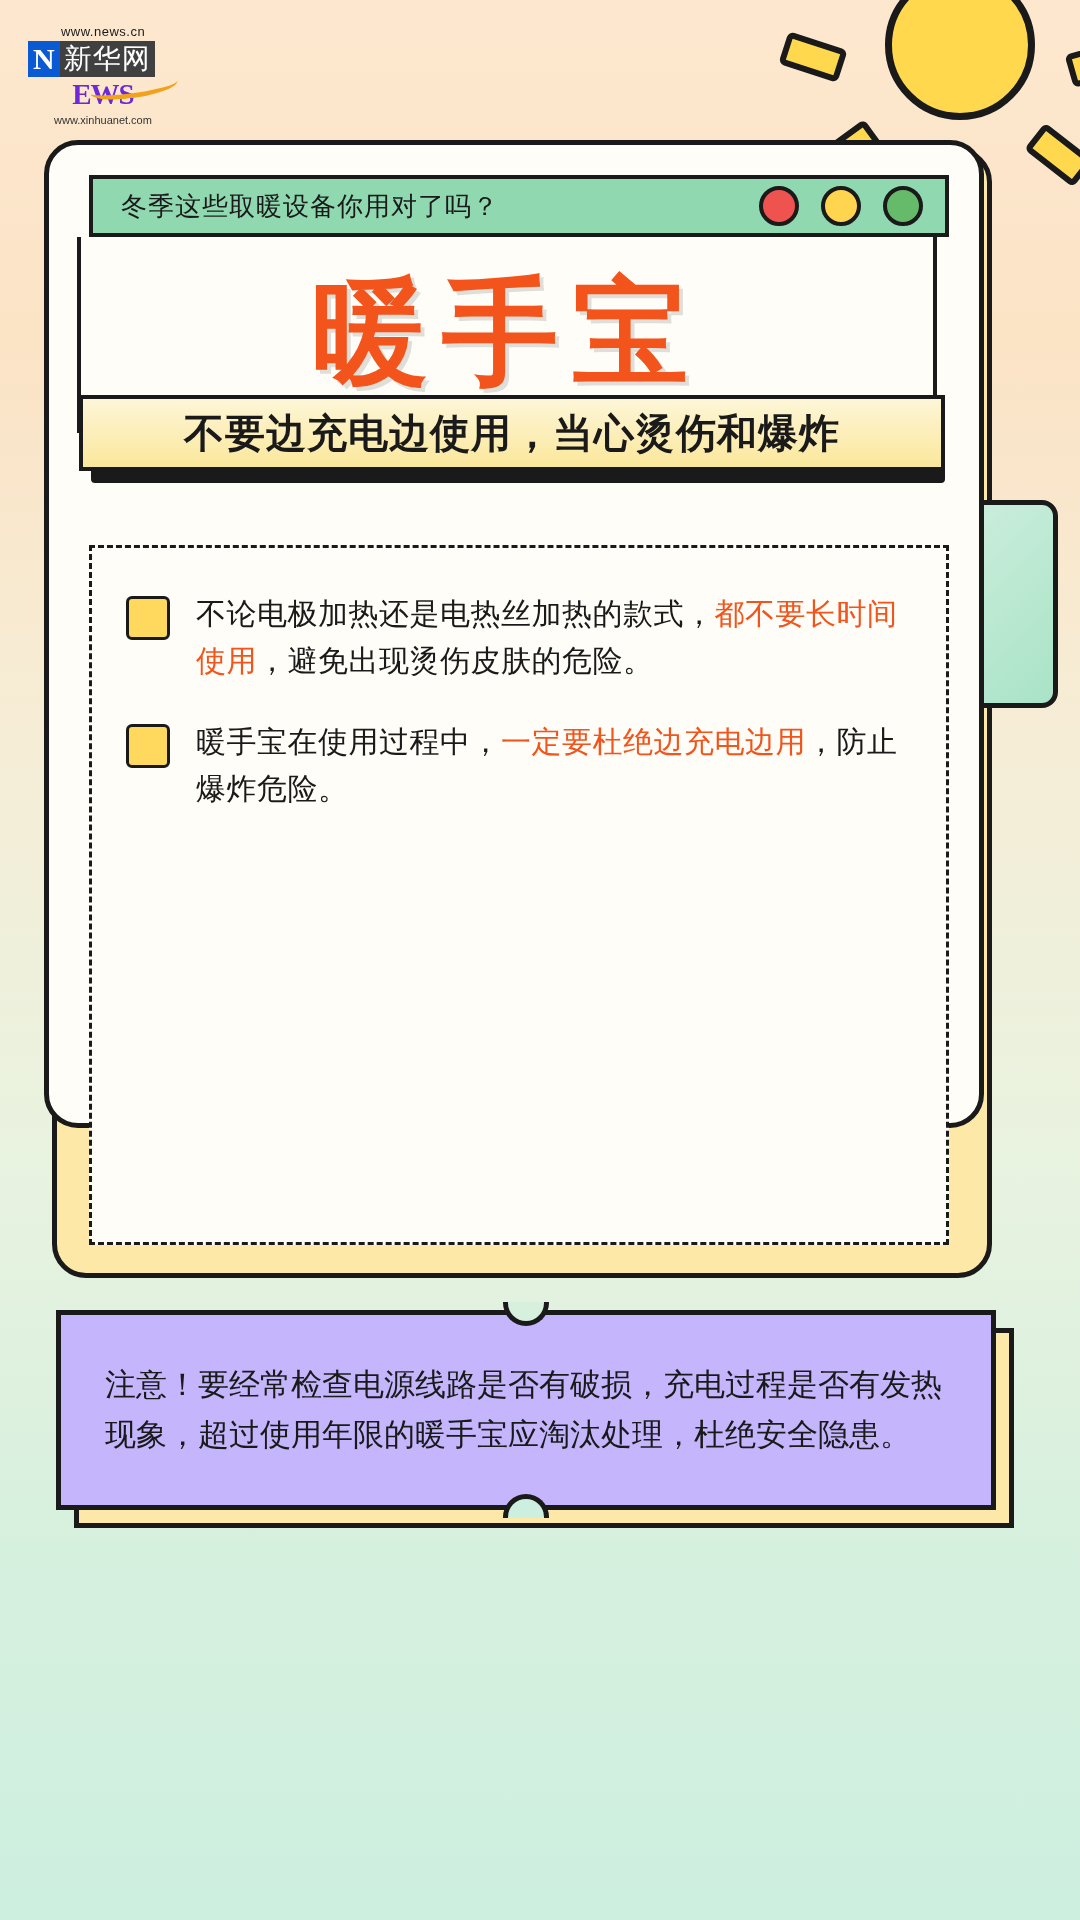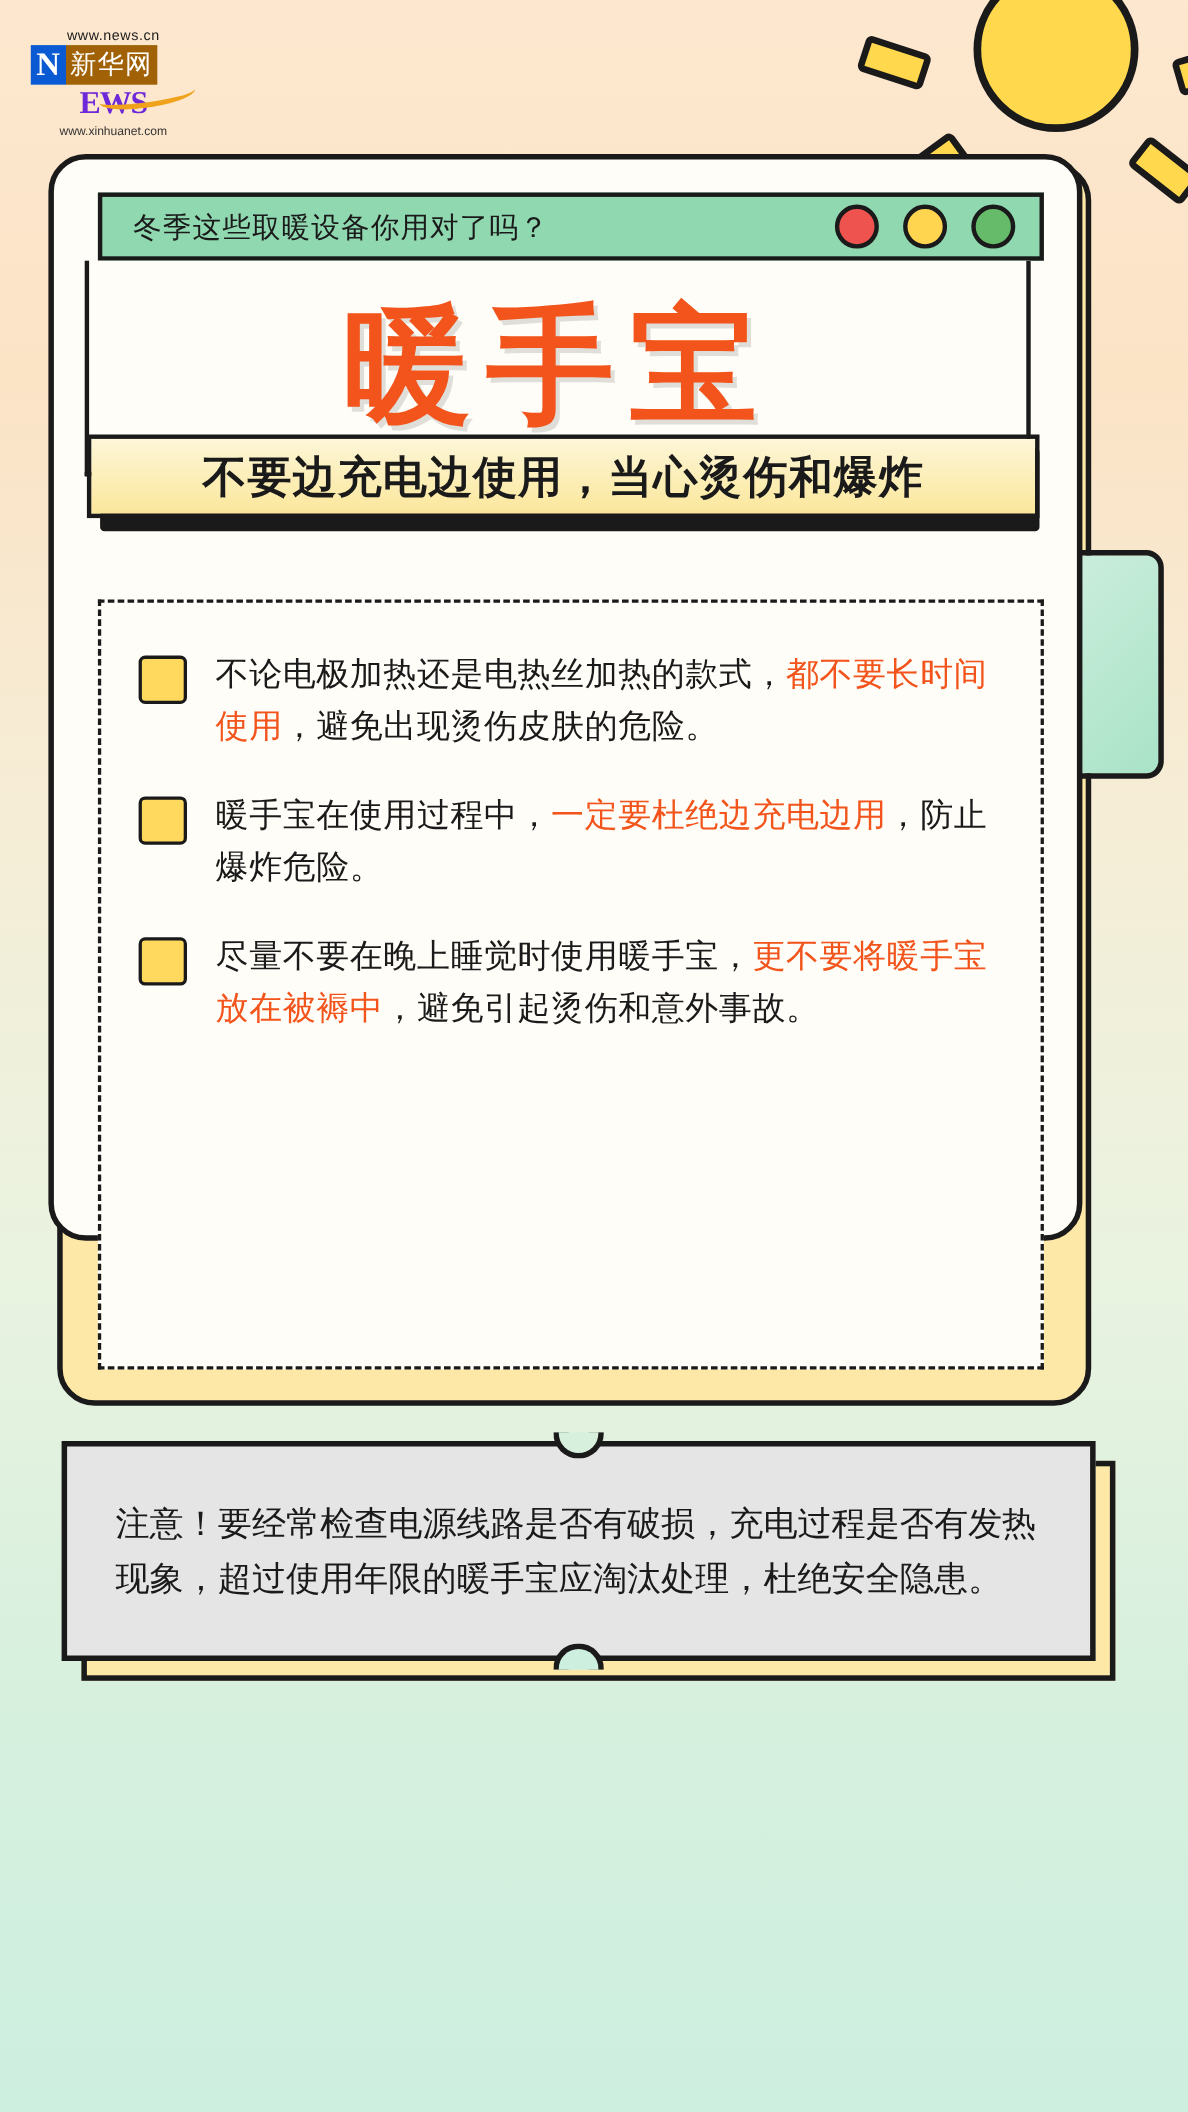--- a/index.html
+++ b/index.html
@@ -35,21 +35,21 @@
     font-family: "Liberation Sans", sans-serif;
   }
   .logo-main {
     display: flex; align-items: stretch; height: 36px;
   }
   .logo-n {
     background: #0a5bd3; color: #fff; font-weight: bold; font-size: 30px;
     line-height: 36px; padding: 0 5px; font-family: "Liberation Serif", serif;
   }
   .logo-cn {
-    background: #a16207; color: #fff; font-size: 24px; line-height: 36px;
+    background: #404040; color: #fff; font-size: 28px; line-height: 36px;
     padding: 0 4px; letter-spacing: 1px;
   }
   .logo-ews {
     font-weight: bold; font-size: 29px; color: #6d28d9; line-height: 34px;
     font-family: "Liberation Serif", serif; letter-spacing: -1px;
   }
   .logo-sub { font-size: 11px; color: #333; margin-top: 3px; }
   .logo-swoosh {
     position: absolute; left: 62px; top: 52px; width: 88px; height: 22px;
     border-bottom: 5px solid #f0a21c; border-radius: 0 0 60% 40%;
@@ -125,21 +125,21 @@
   }
   .hl { color: #f2541b; }
 
   
   .note-shadow {
     position: absolute; left: 74px; top: 1328px; width: 940px; height: 200px;
     background: #fde8a8; border: 5px solid #1a1a1a;
   }
   .note {
     position: absolute; left: 56px; top: 1310px; width: 940px; height: 200px;
-    background: #e5e5e5; border: 5px solid #1a1a1a;
+    background: #c4b5fd; border: 5px solid #1a1a1a;
     display: flex; align-items: center; padding: 0 44px;
   }
   .note-notch-t {
     position: absolute; left: 50%; top: -13px; transform: translateX(-50%);
     width: 46px; height: 24px; background: #d7f0de;
     border: 5px solid #1a1a1a; border-top: none; border-radius: 0 0 24px 24px;
   }
   .note-notch-b {
     position: absolute; left: 50%; bottom: -13px; transform: translateX(-50%);
     width: 46px; height: 24px; background: #cdefe0;
@@ -199,26 +199,20 @@
       <span class="tip-text">
         <span>不论电极加热还是电热丝加热的款式，</span><span class="hl">都不要长时间使用</span><span>，避免出现烫伤皮肤的危险。</span>
       </span>
     </div>
     <div class="tip-row">
       <span class="tip-check"></span>
       <span class="tip-text">
         <span>暖手宝在使用过程中，</span><span class="hl">一定要杜绝边充电边用</span><span>，防止爆炸危险。</span>
       </span>
     </div>
-    <div class="tip-row">
-      <span class="tip-check"></span>
-      <span class="tip-text">
-        <span>尽量不要在晚上睡觉时使用暖手宝，</span><span class="hl">更不要将暖手宝放在被褥中</span><span>，避免引起烫伤和意外事故。</span>
-      </span>
-    </div>
   </div>
 
 </div>
 
 <div class="note-shadow"></div>
 <div class="note">
   <div class="note-notch-t"></div>
   <div class="note-notch-b"></div>
   <div class="note-text">注意！要经常检查电源线路是否有破损，充电过程是否有发热现象，超过使用年限的暖手宝应淘汰处理，杜绝安全隐患。</div>
 </div>

